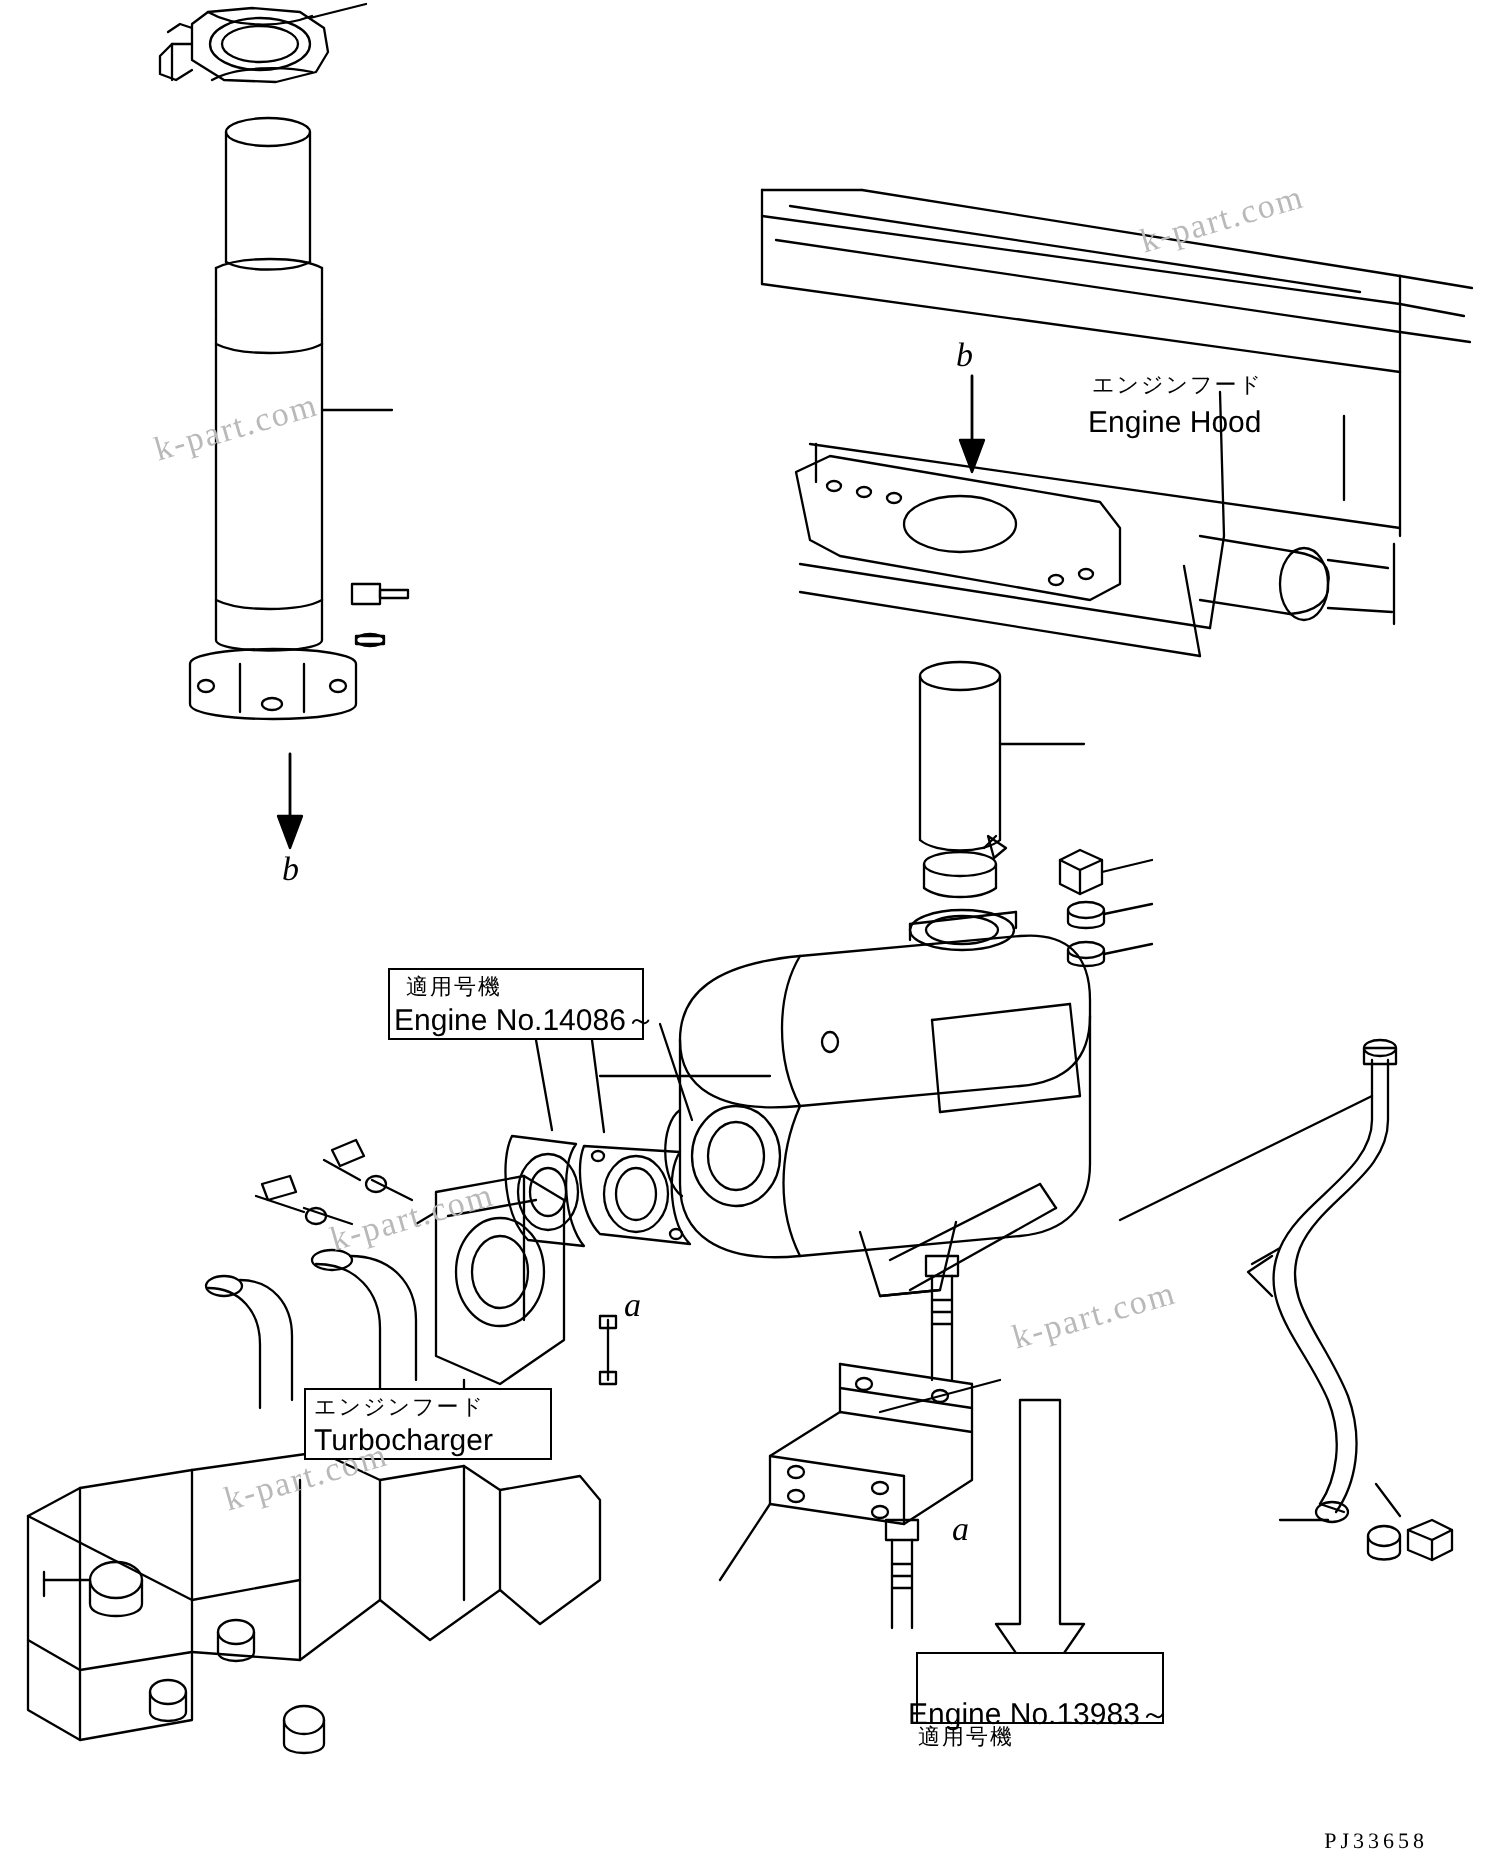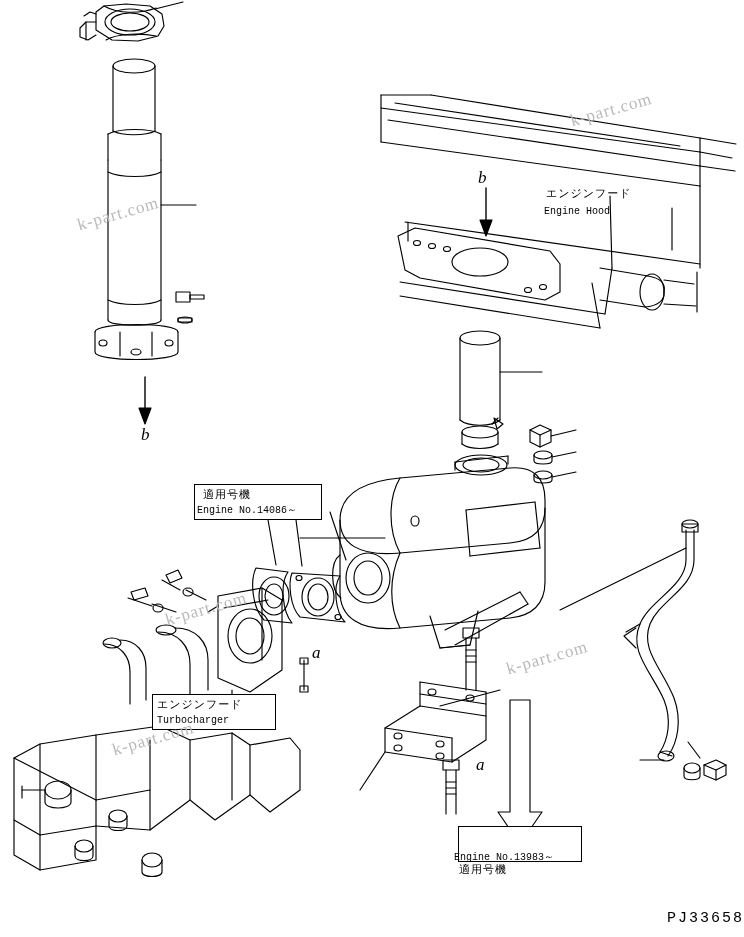--- a/index.html
+++ b/index.html
@@ -18,22 +18,22 @@
   }
   svg.layer {
     position: absolute;
     left: 0;
     top: 0;
     width: 744px;
     height: 937px;
   }
   .lbl {
     position: absolute;
-    font-family: Liberation Mono, monospace;
-    font-size: 10px;
+    font-family: Liberation Sans, sans-serif;
+    font-size: 15px;
     line-height: 13px;
     white-space: pre;
     color: #000;
   }
   .lbl.jp {
     font-family: Liberation Mono, monospace;
     font-size: 11px;
     letter-spacing: 1px;
   }
   .lbl.big {
@@ -47,24 +47,24 @@
     font-size: 17px;
     color: #b9b9b9;
     letter-spacing: 1px;
     transform: rotate(-16deg);
     transform-origin: left top;
     white-space: pre;
     user-select: none;
   }
   .partno {
     position: absolute;
-    right: 0;
+    right: 30px;
     bottom: 10px;
-    font-family: Liberation Mono, monospace;
-    font-size: 15px;
+    font-family: Liberation Serif, serif;
+    font-size: 11px;
     letter-spacing: 2px;
   }
   .box {
     position: absolute;
     border: 1.3px solid #000;
     background: #fff;
   }
 </style>
 </head>
 <body>

